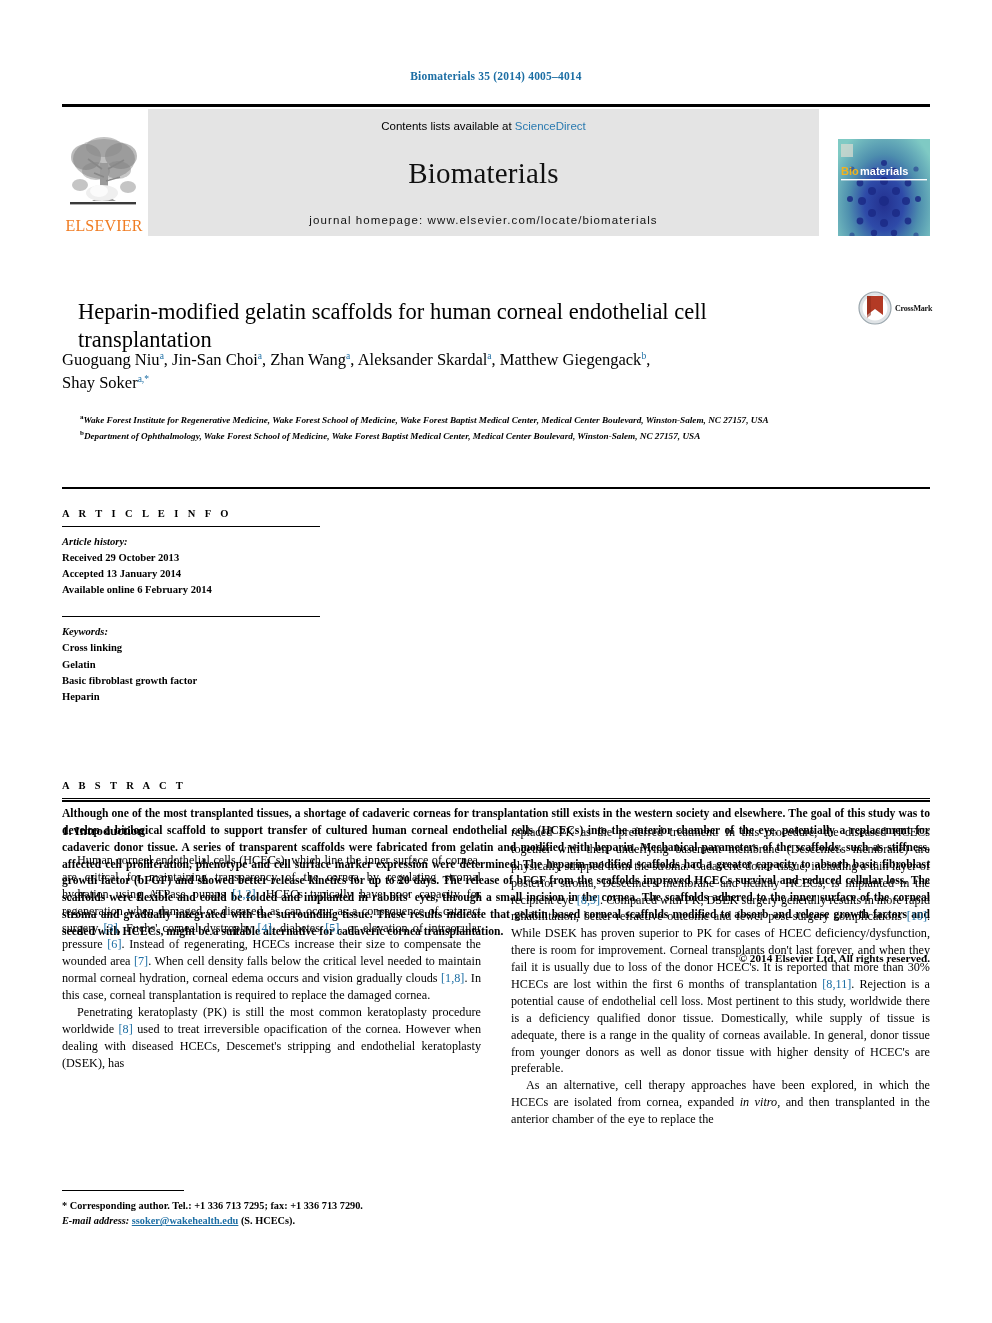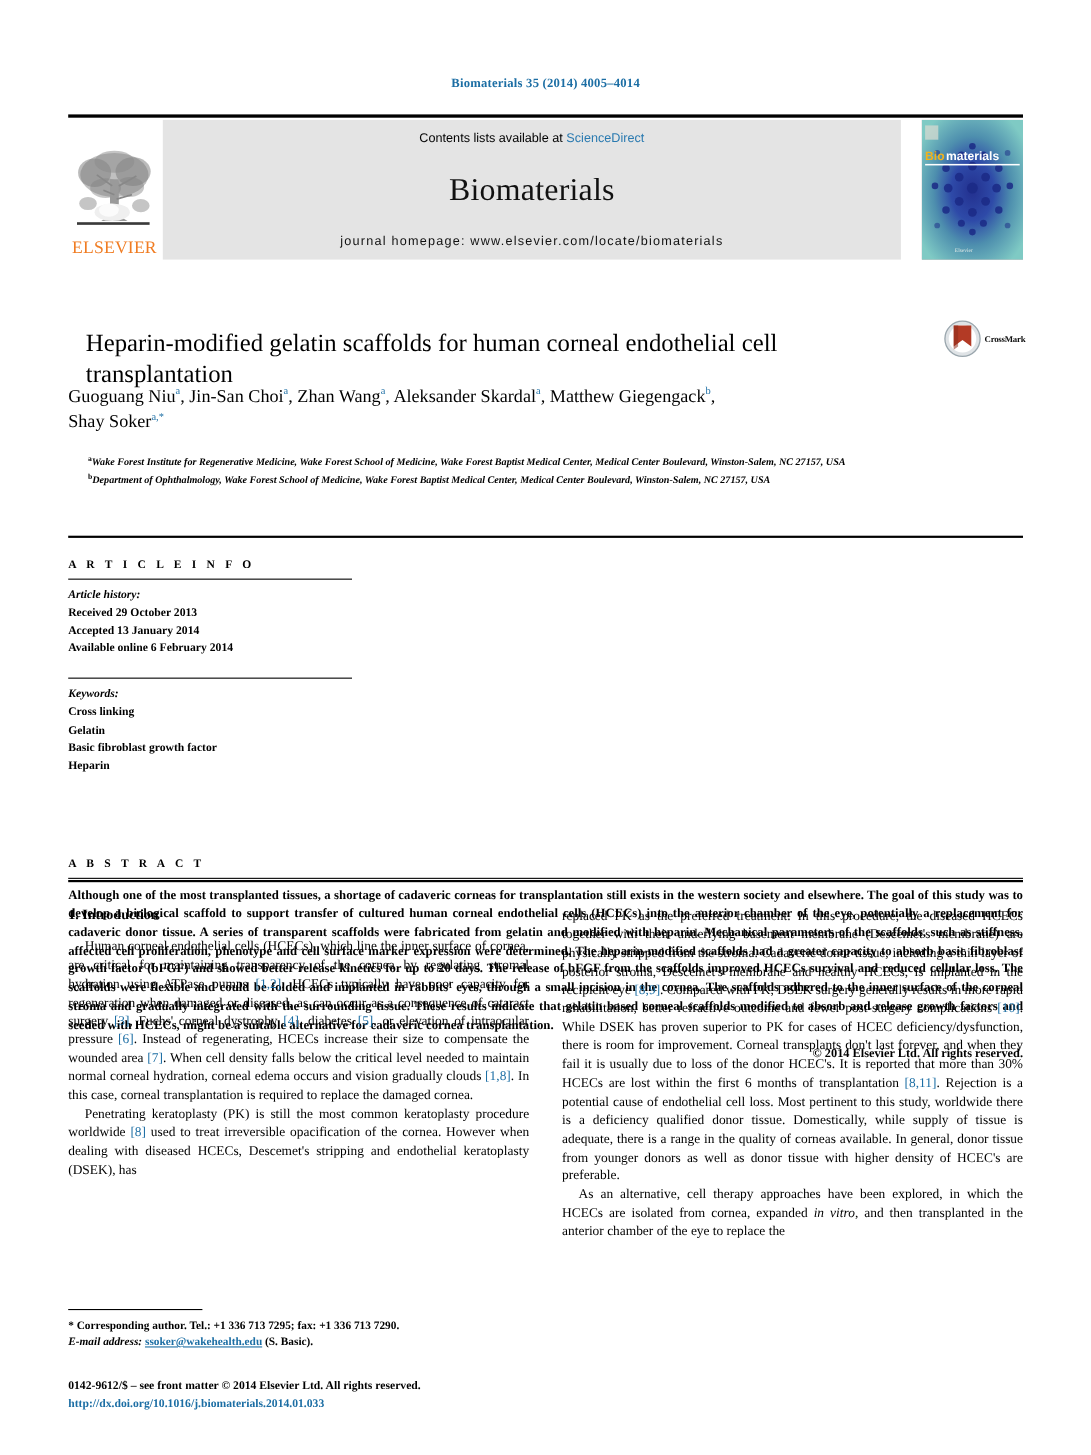--- a/index.html
+++ b/index.html
@@ -91,20 +91,21 @@
     font-size: 11.5px;
     letter-spacing: 1.1px;
     color: #111;
   }
   .cover-thumb {
     flex: 0 0 92px;
     width: 92px;
     position: relative;
     overflow: hidden;
     background: #a3a3a3;
+    margin-top: 30px;
   }
 
   
   .title-wrap {
     position: absolute;
     top: 282px; left: 62px;
     width: 790px;
   }
   .article-title {
     font-family: "Liberation Serif", serif;
@@ -426,22 +427,18 @@
       <p class="para">As an alternative, cell therapy approaches have been explored, in which the HCECs are isolated from cornea, expanded <span class="ital">in vitro</span>, and then transplanted in the anterior chamber of the eye to replace the</p>
     </div>
   </div>
 
   <div class="footnote">
     <hr class="fn-rule">
     <div class="fn-line">* Corresponding author. Tel.: +1 336 713 7295; fax: +1 336 713 7290.</div>
     <div class="fn-line">
       <span class="ital">E-mail address:</span>
       <span class="fn-mail">ssoker@wakehealth.edu</span>
-      <span>(S. Basic).</span>
-    </div>
-  </div>
-
-  <div class="frontmatter">
-    <div>0142-9612/$ – see front matter © 2014 Elsevier Ltd. All rights reserved.</div>
-    <a class="doi-link">http://dx.doi.org/10.1016/j.biomaterials.2014.01.033</a>
-  </div>
+      <span>(S. HCECs).</span>
+    </div>
+  </div>
+
 
 </div>
 
 </body></html>

